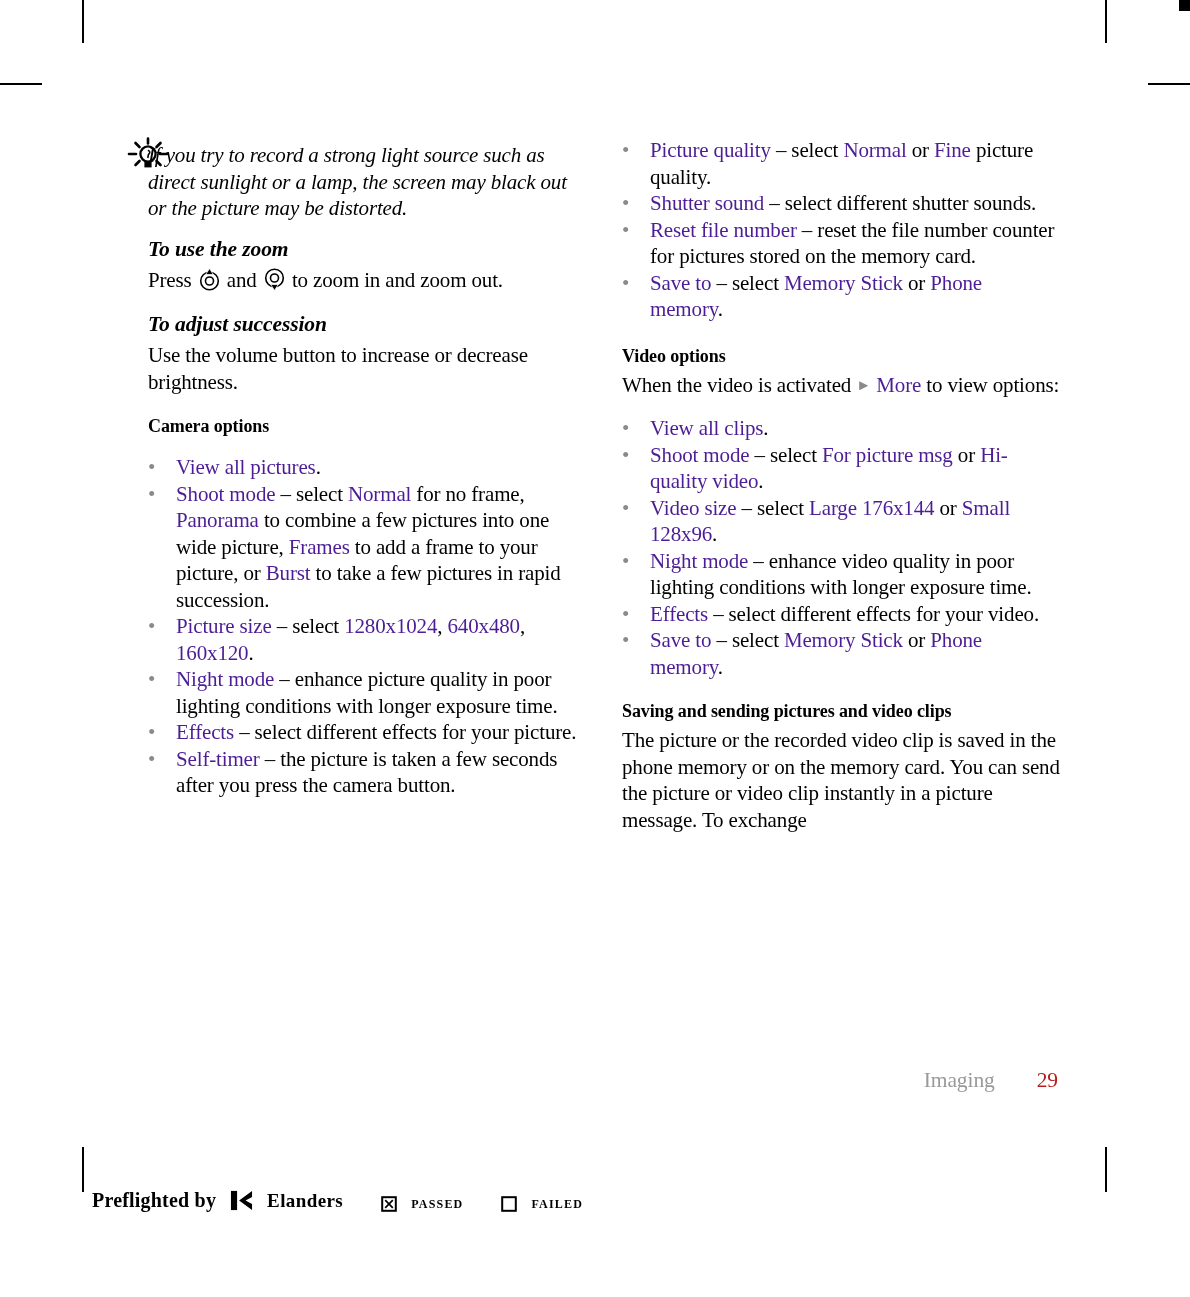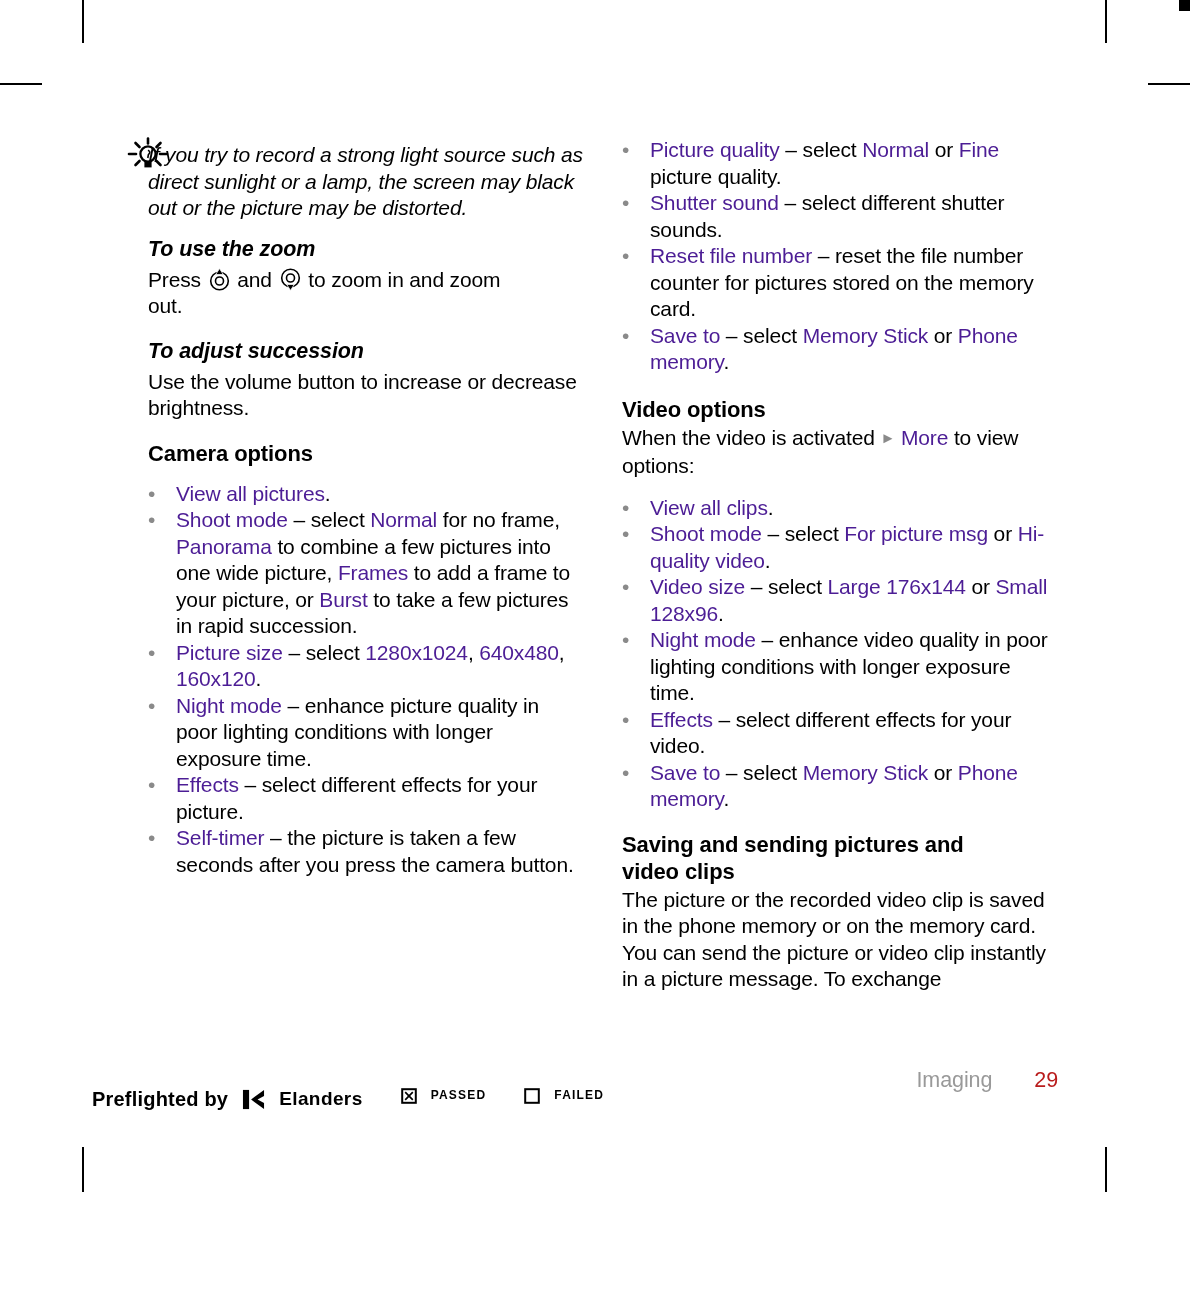--- a/index.html
+++ b/index.html
@@ -1,44 +1,44 @@
 <!DOCTYPE html>
 <html><head>
 <meta charset="utf-8">
 <style>
   html,body{margin:0;padding:0;background:#fff;}
   .page{position:relative;width:1190px;height:1297px;background:#ffffff;overflow:hidden;
-        font-family:Liberation Sans, sans-serif;color:#000;}
+        font-family:Liberation Serif, serif;color:#000;}
   
   .crop{position:absolute;background:#000;}
   .corner-square{position:absolute;left:1179px;top:0;width:11px;height:11px;background:#000;}
   
   .col-left{position:absolute;left:148px;top:137px;width:436px;}
   .col-right{position:absolute;left:622px;top:130px;width:440px;}
   .indent-l{margin-left:28px;}
   .indent-r{margin-left:27px;}
   .para{margin:0;font-size:21px;line-height:26.5px;letter-spacing:-0.15px;}
   .tip-text{font-style:italic;}
   .h-ital{margin:0;font-style:italic;font-weight:700;font-size:21.5px;line-height:27px;letter-spacing:-0.1px;}
-  .h-bold{margin:0;font-weight:700;font-size:22px;line-height:27px;letter-spacing:-0.1px;}
+  .h-bold{margin:0;font-weight:700;font-size:18px;line-height:27px;letter-spacing:-0.1px;}
   .menu{color:#4c1d95;}
   .arrow{color:#8a8a8a;font-size:15px;position:relative;top:-2px;letter-spacing:0;}
   .opt-list{list-style:none;margin:0;padding:0;font-size:21px;line-height:26.5px;letter-spacing:-0.15px;}
   .opt-list li{display:flex;}
   .bullet{width:28px;flex:none;color:#8a8a8a;}
   .li-content{flex:1;max-width:406px;}
   .inline-icon{display:inline-block;vertical-align:-5px;line-height:0;}
   .tip-icon{position:absolute;left:127px;top:137px;line-height:0;}
   
   .footer{position:absolute;left:622px;top:1040px;width:436px;display:flex;justify-content:flex-end;
           align-items:baseline;gap:42px;font-size:21.5px;letter-spacing:-0.1px;}
   .footer .section{color:#999;margin-top:28px;}
   .footer .pagenum{color:#b91c1c;}
   
-  .stamp{position:absolute;left:92px;top:1088px;height:40px;display:flex;align-items:flex-start;gap:14px;}
+  .stamp{position:absolute;left:92px;top:1172px;height:40px;display:flex;align-items:flex-end;gap:14px;}
   .stamp .prefix{font-size:20px;font-weight:600;letter-spacing:0.2px;}
   .stamp .company{font-size:19px;font-weight:800;letter-spacing:0.4px;}
   .stamp .boxlabel{font-size:12px;font-weight:900;letter-spacing:1.2px;}
   .stamp .gap{width:10px;}
   .stamp .logo,.stamp .cbox{line-height:0;}
 </style>
 </head>
 <body>
 
 <div class="page">

